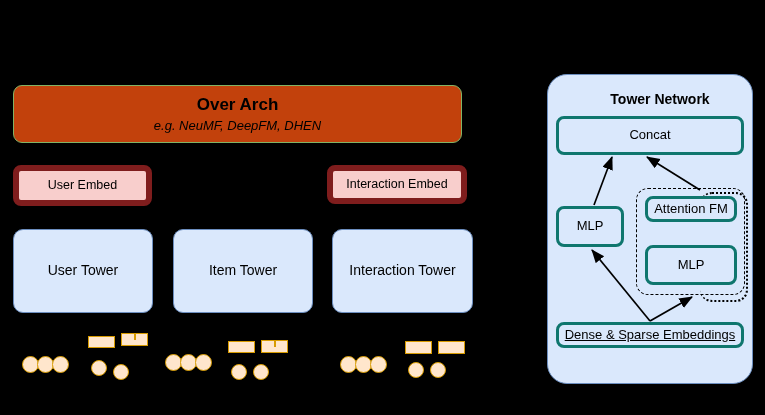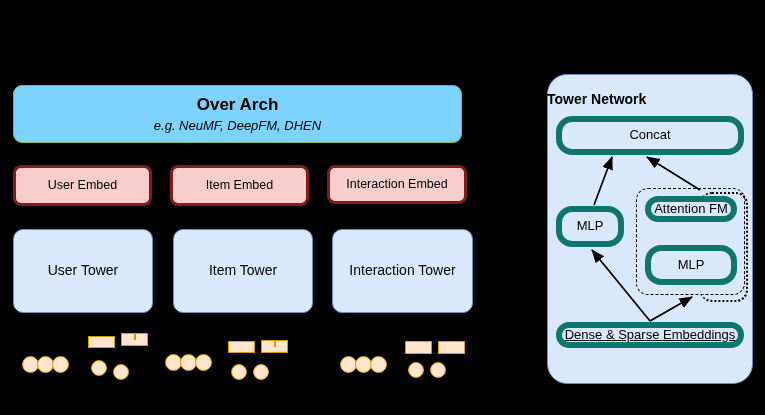--- a/index.html
+++ b/index.html
@@ -2,33 +2,33 @@
 <html><head>
 <meta charset="utf-8">
 <style>
   html,body{margin:0;padding:0;background:#000;}
   #canvas{position:relative;width:765px;height:415px;background:#000;
           font-family:"Liberation Sans",sans-serif;overflow:hidden;}
   .box{position:absolute;box-sizing:border-box;display:flex;flex-direction:column;
        align-items:center;justify-content:center;text-align:center;}
   .lbl{line-height:1.25;}
 
-  .overarch{background:#7dd3fc;border:1px solid #82b366;border-radius:9px;}
+  .overarch{background:#c2410c;border:1px solid #82b366;border-radius:9px;}
   .overarch .t1{font-size:17px;font-weight:bold;color:#000;}
   .overarch .t2{font-size:13px;font-style:italic;color:#000;margin-top:2px;}
 
-  .embed{background:#f8cecc;border:3px solid #7f1d1d;border-radius:8px;
+  .embed{background:#f8cecc;border:6px solid #7f1d1d;border-radius:8px;
          font-size:12.5px;color:#000;}
   .tower{background:#dae8fc;border:1px solid #6c8ebf;border-radius:10px;
          font-size:14px;color:#000;}
 
   .panel{background:#dae8fc;border:1px solid #6c8ebf;border-radius:20px;}
   .panel-title{position:absolute;font-size:14px;font-weight:bold;color:#000;
-               }
-  .node{background:#dae8fc;border:6px solid #0f766e;border-radius:16px;
+               text-align:center;padding-left:10px;}
+  .node{background:#dae8fc;border:3px solid #0f766e;border-radius:8px;
         font-size:13px;color:#000;}
   .dashgroup{position:absolute;box-sizing:border-box;border:1.6px dashed #000;
              border-radius:12px;background:transparent;}
   .dotgroup{position:absolute;box-sizing:border-box;border:2.2px dotted #000;
             border-radius:12px;background:transparent;border-left:none;}
 
   .ic-circle{position:absolute;box-sizing:border-box;background:#ffe6cc;
              border:1.6px solid #d79b00;border-radius:50%;}
   .ic-rect{position:absolute;box-sizing:border-box;background:#ffe6cc;
            border:1.6px solid #d79b00;}
@@ -42,23 +42,20 @@
 
 <div id="canvas">
 
   <div class="box overarch" style="left:13px;top:85px;width:449px;height:58px;">
     <div class="lbl t1">Over Arch</div>
     <div class="lbl t2">e.g. NeuMF, DeepFM, DHEN</div>
   </div>
 
   <div class="box embed" style="left:13px;top:165px;width:139px;height:41px;">
     <span class="lbl">User Embed</span>
-  </div>
-  <div class="box embed" style="left:170px;top:165px;width:139px;height:41px;">
-    <span class="lbl">Item Embed</span>
   </div>
   <div class="box embed" style="left:327px;top:165px;width:140px;height:39px;">
     <span class="lbl">Interaction Embed</span>
   </div>
 
   <div class="box tower" style="left:13px;top:229px;width:140px;height:84px;">
     <span class="lbl">User Tower</span>
   </div>
   <div class="box tower" style="left:173px;top:229px;width:140px;height:84px;">
     <span class="lbl">Item Tower</span>

